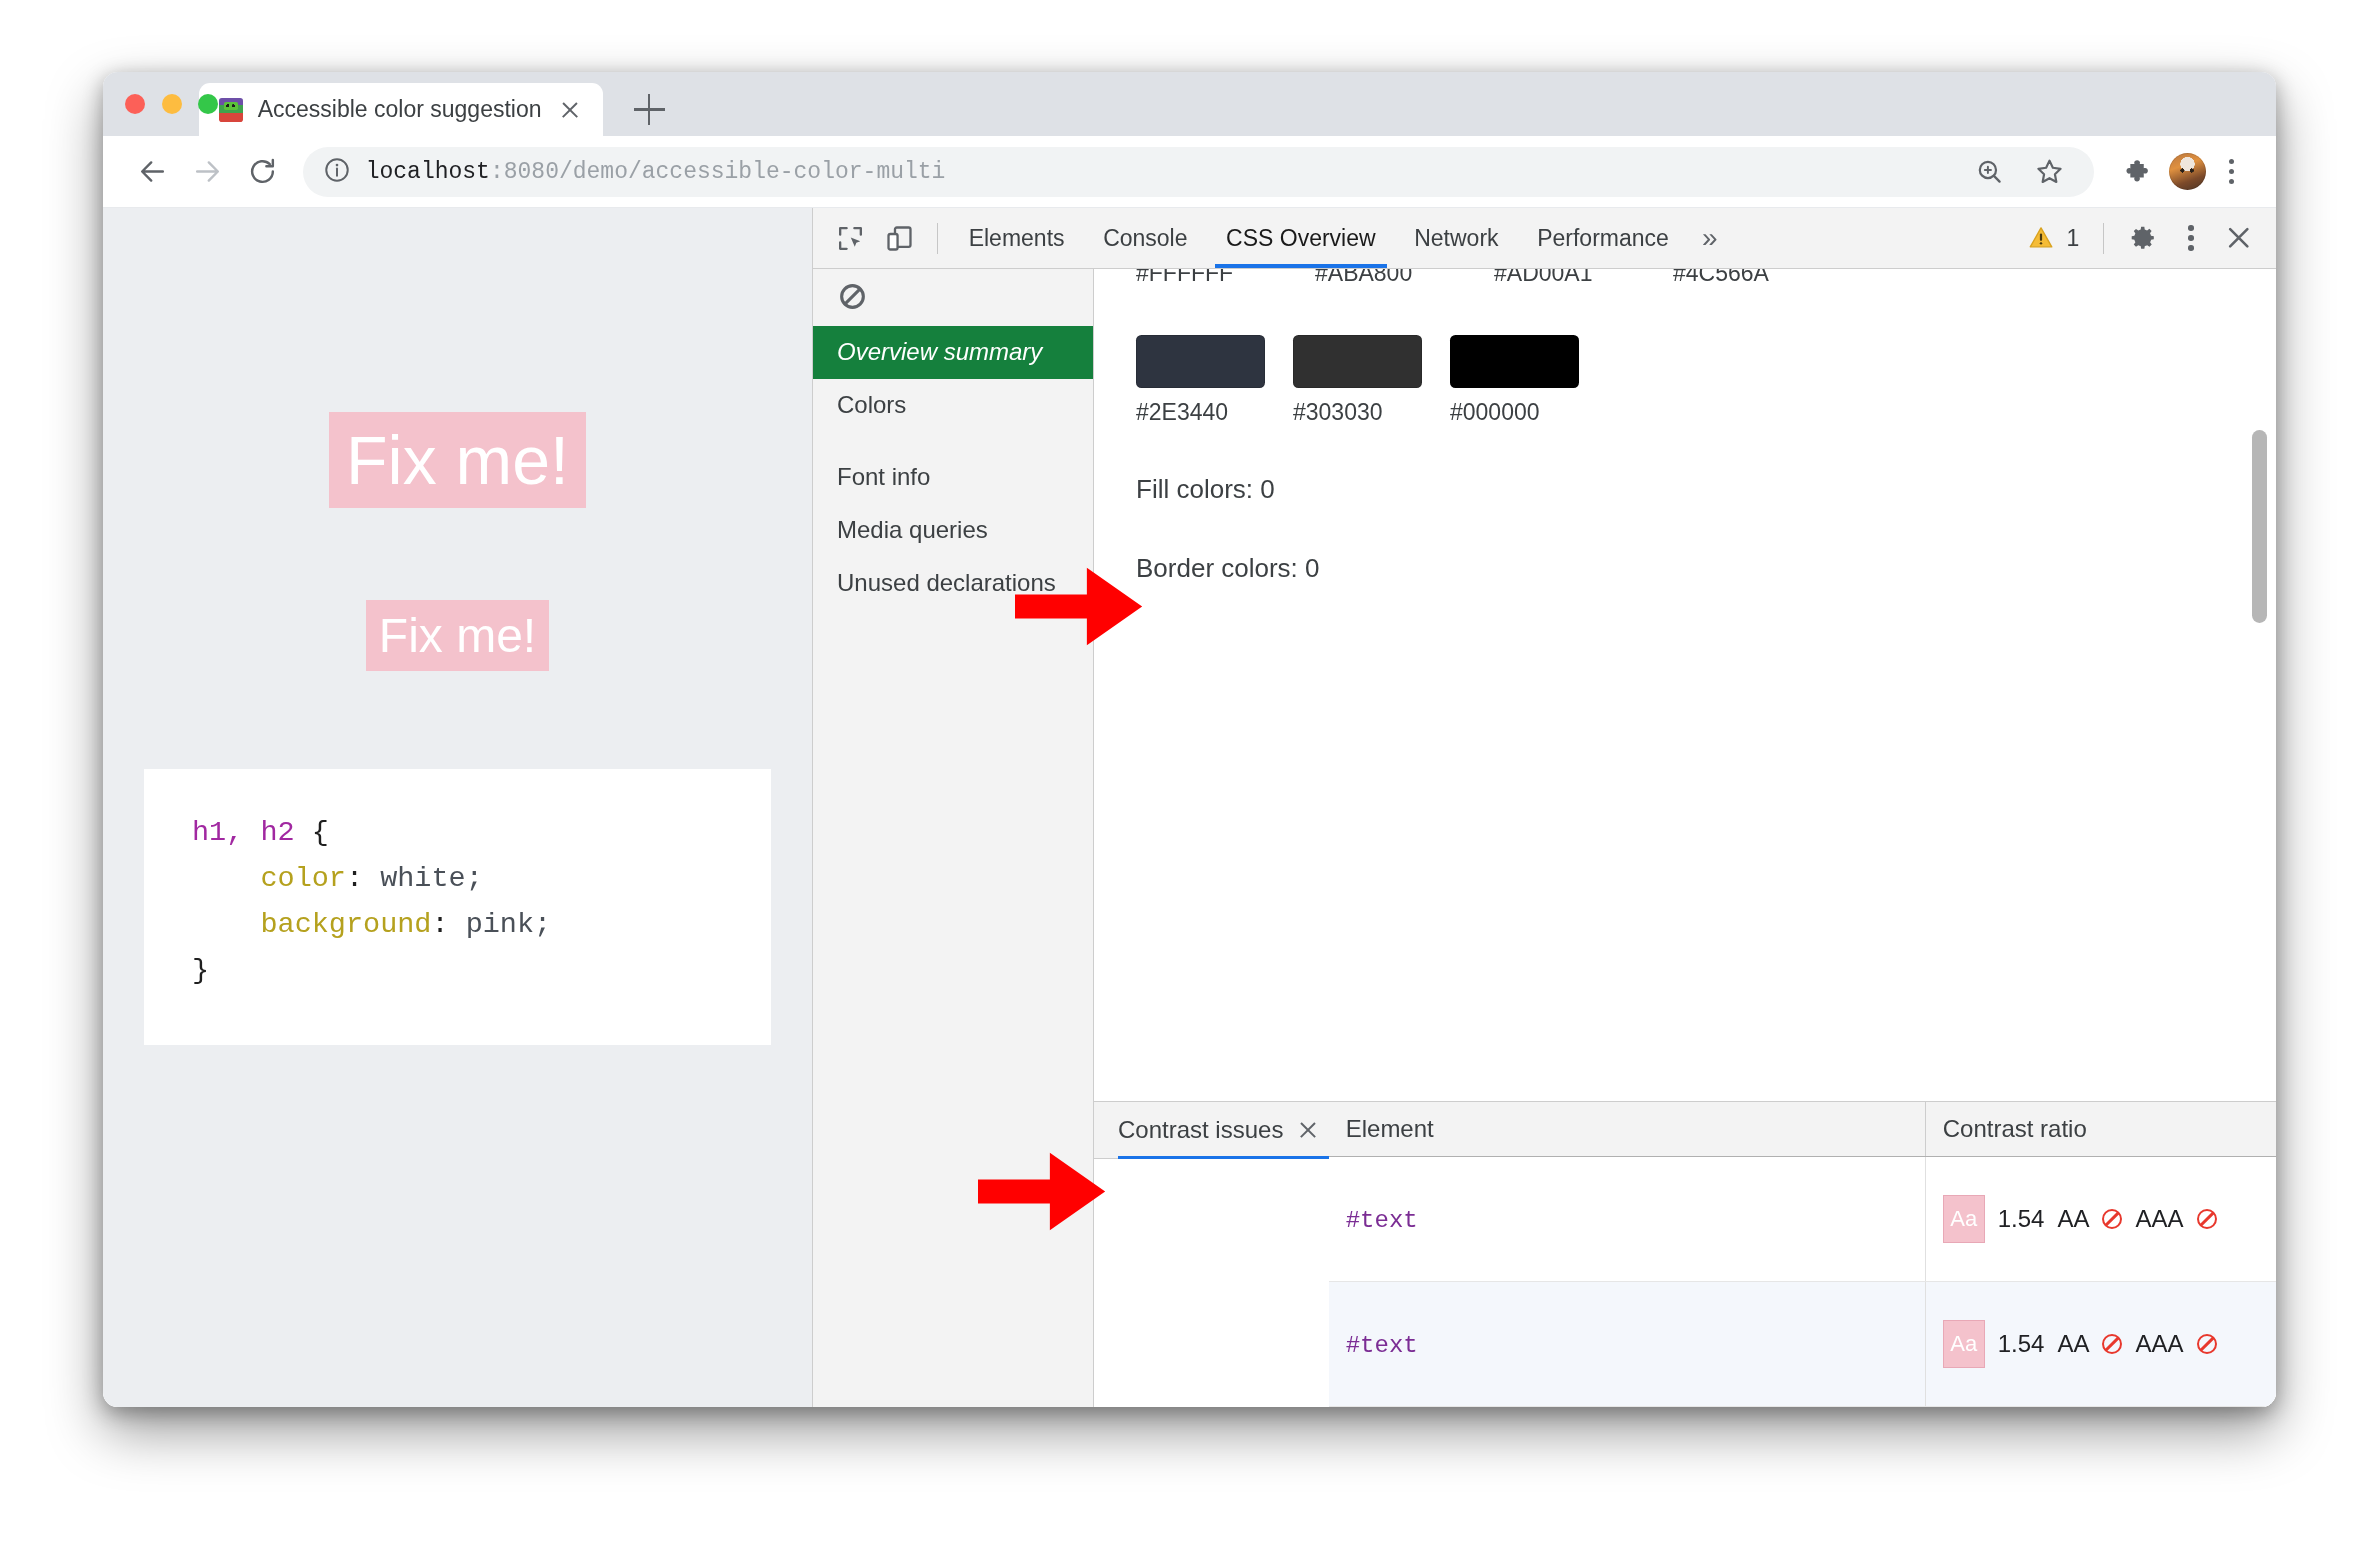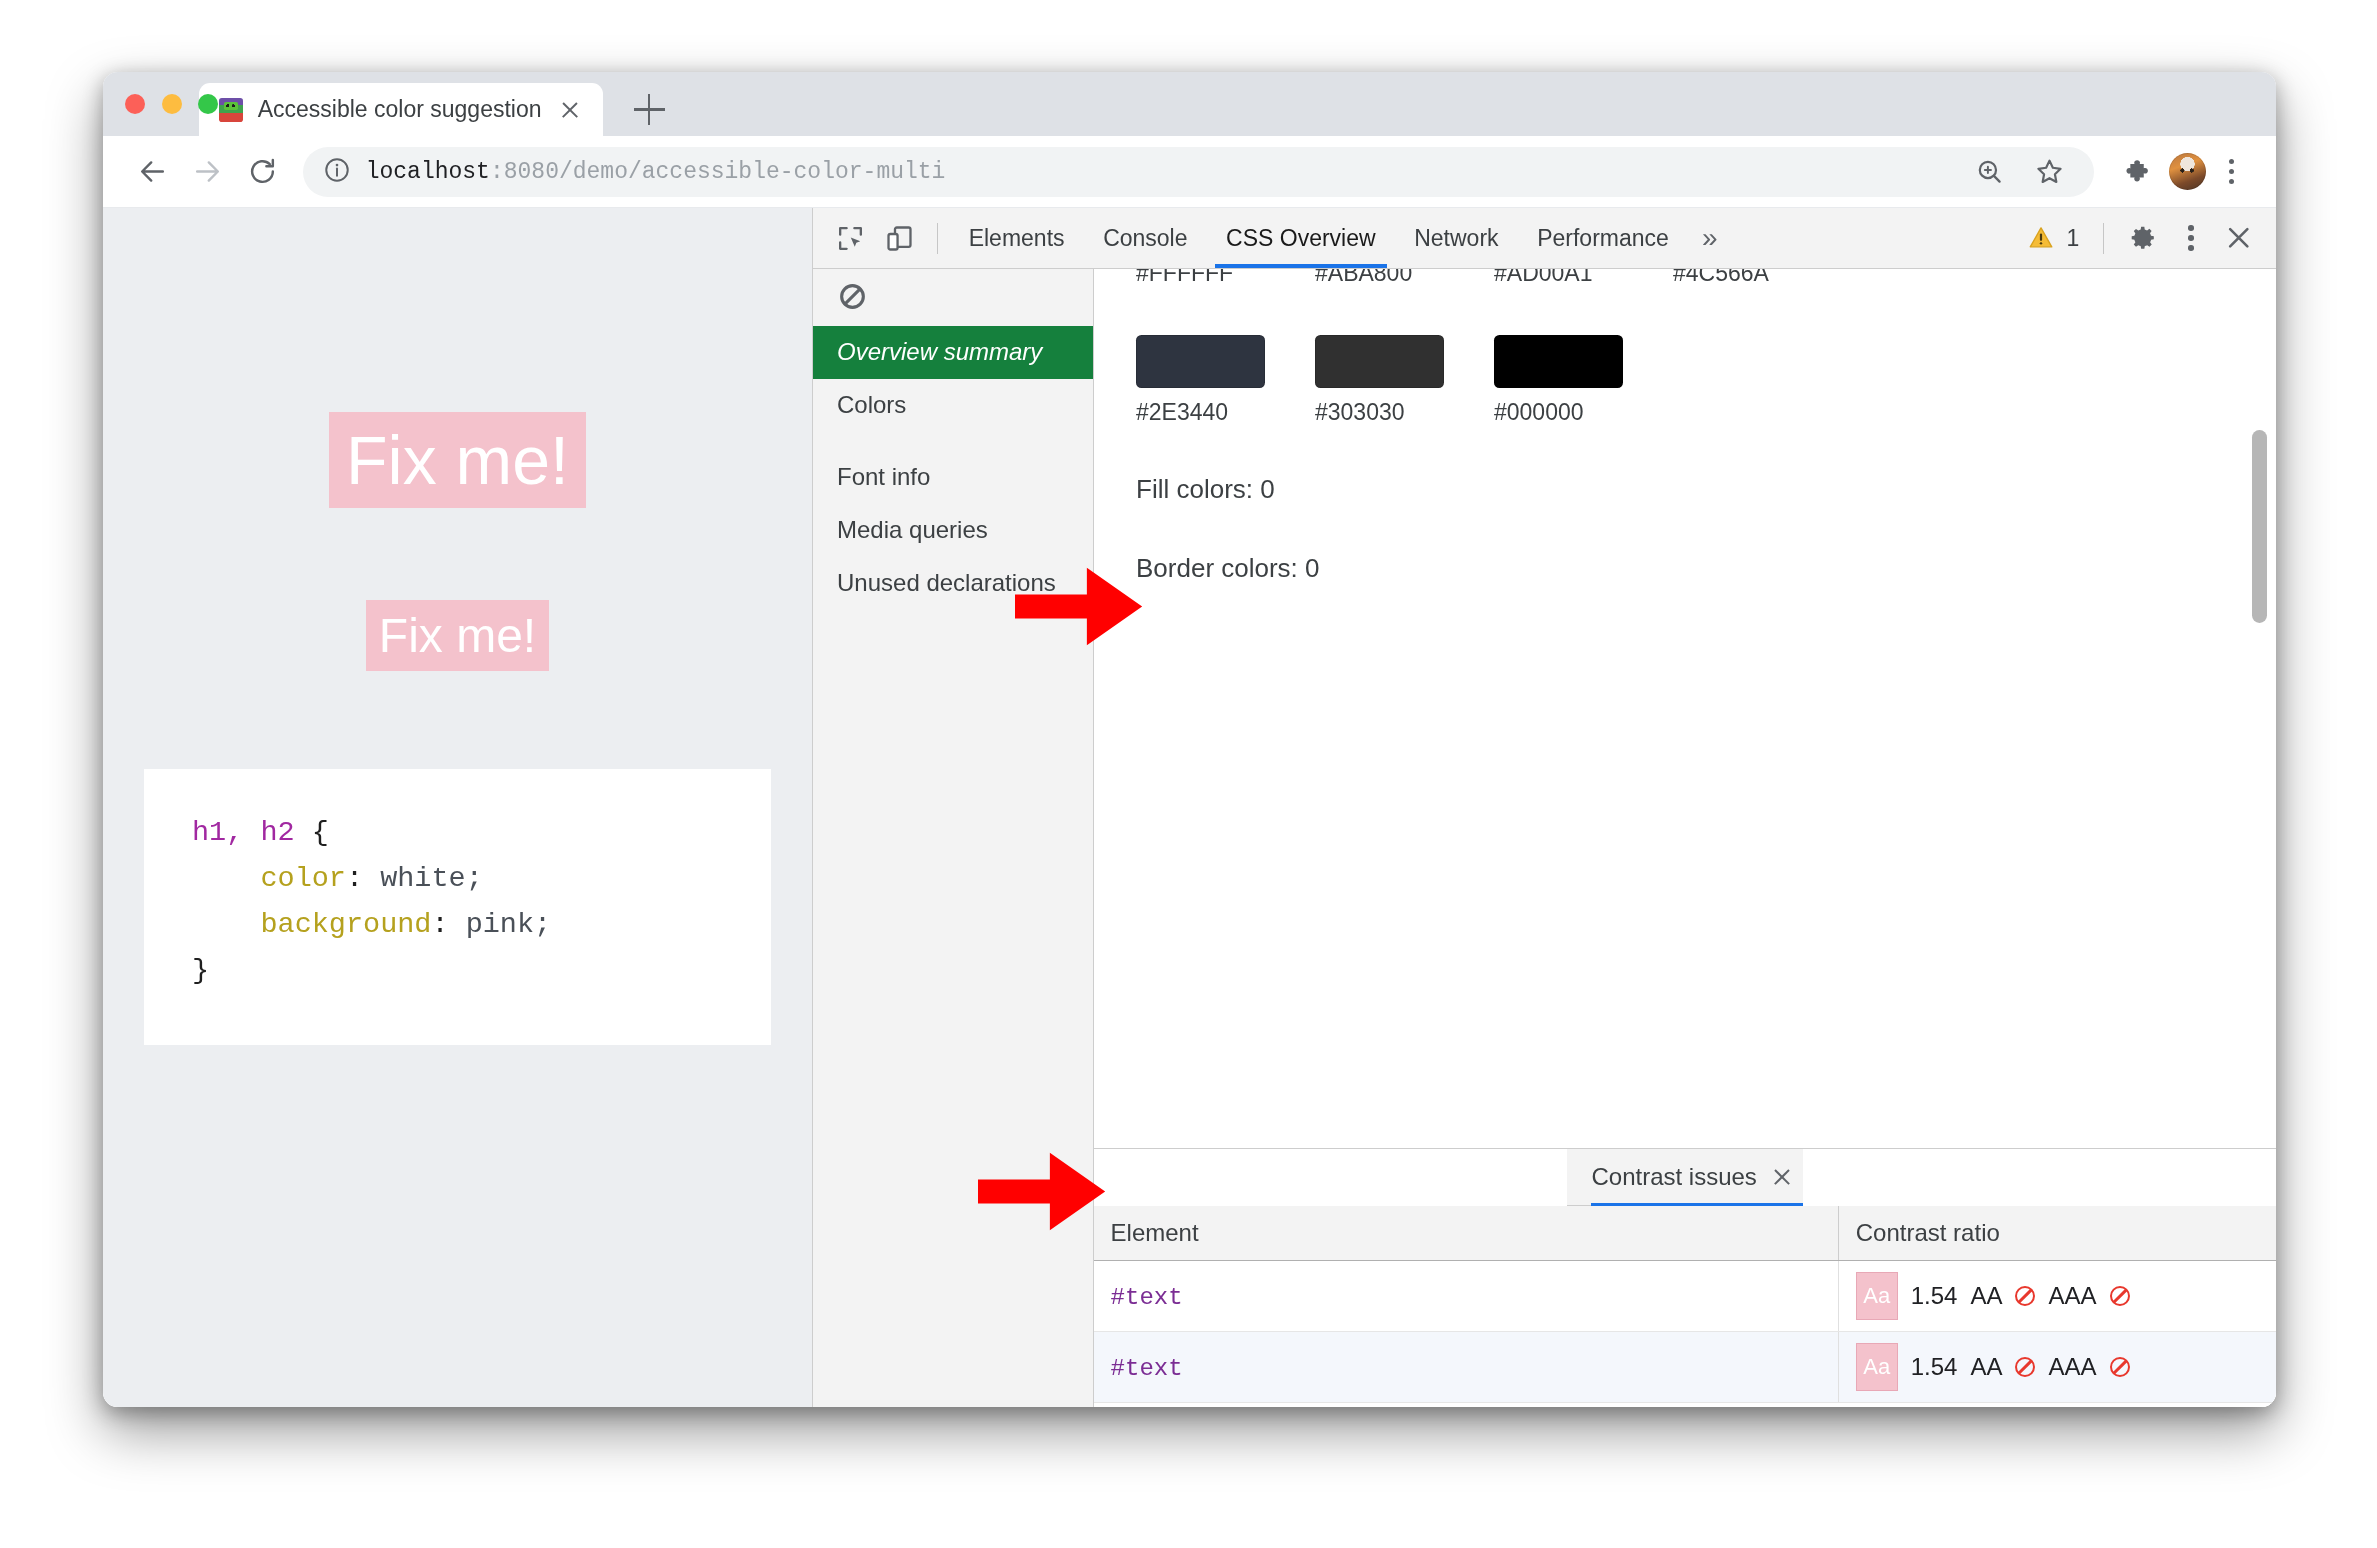--- a/index.html
+++ b/index.html
@@ -287,21 +287,21 @@
     background: #ffffff;
   }
   .ov-scroll {
     flex: 1;
     position: relative;
     padding: 0 0 0 42px;
     overflow: hidden;
     min-height: 0;
   }
   .swatch-row {
-    display: flex; gap: 50px; align-items: center;
+    display: flex; gap: 28px; align-items: center;
     padding-top: 0;
   }
   .swatch-cell { width: 129px; }
   .swatch-box {
     width: 129px; height: 53px;
     border-radius: 5.5px;
     box-shadow: inset 0 0 0 0.9px rgba(0,0,0,.15);
   }
   .swatch-label {
     margin-top: 11px;
@@ -353,26 +353,25 @@
     position: absolute;
     right: 9.2px; top: 161px;
     width: 14.7px; height: 193px;
     background: #b6b6b6;
     border-radius: 7.4px;
     cursor: pointer;
   }
 
   
   .drawer {
-    height: 259px;
+    height: 306px;
     border-top: 0.9px solid #cdcdcd;
     background: #ffffff;
-    display: flex; flex-direction: column;
-    flex: none;
-    align-items: center;
+    display: flex; flex-direction: row;
+    flex: none;
   }
   .drawer-tabbar {
     height: 57px;
     background: #f3f3f3;
     display: flex; align-items: center;
     padding-left: 24px;
     border-bottom: 0.9px solid #cdcdcd;
     flex: none;
   }
   .drawer-tab {

